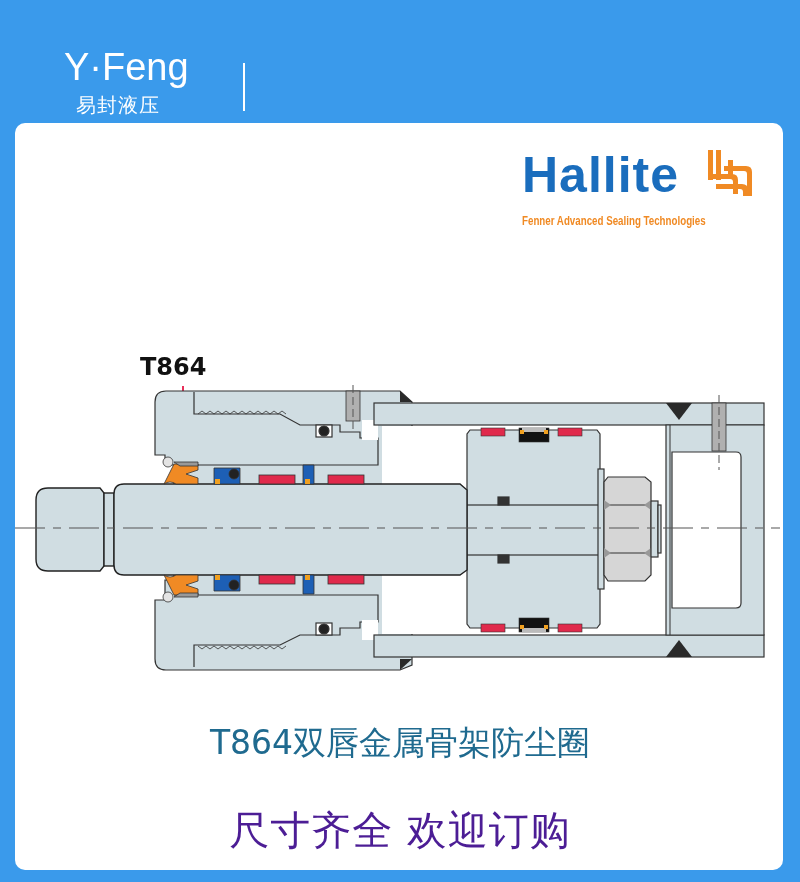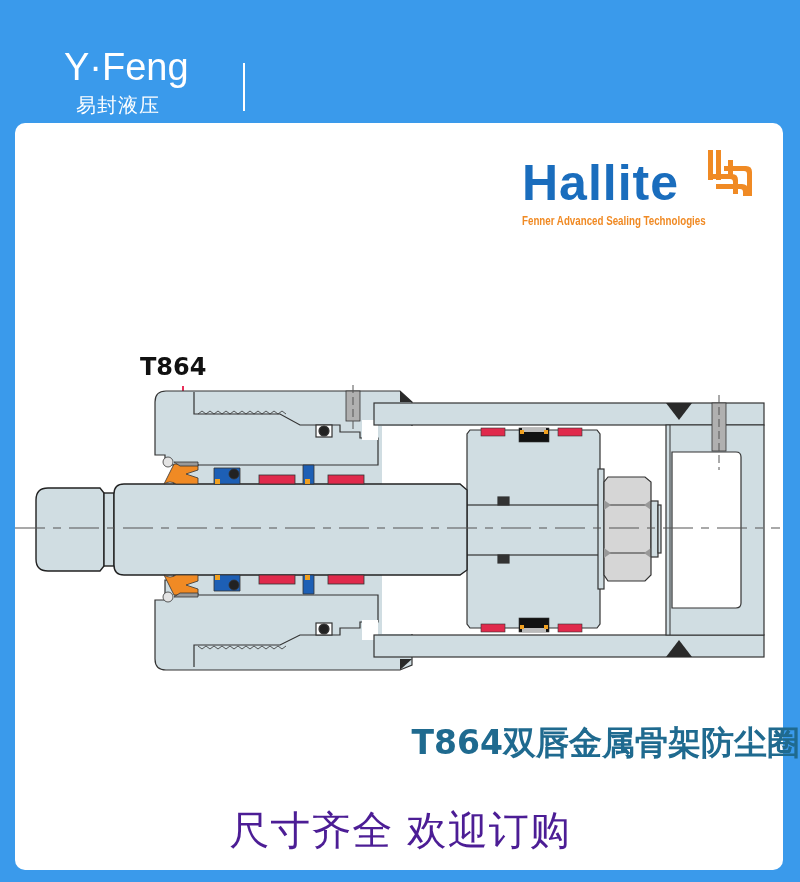--- a/index.html
+++ b/index.html
@@ -11,28 +11,28 @@
   }
   .header { position: absolute; left: 0; top: 0; width: 636px; height: 123px; }
   .brand { position: absolute; left: 64px; top: 48px; color: #fff; text-align: left; }
   .brand-en { font-family: "Liberation Sans", sans-serif; font-size: 38px; line-height: 38px; letter-spacing: 0px; }
   .brand-cn { font-size: 20px; line-height: 22px; margin-left: 12px; font-weight: 300; letter-spacing: 1px; margin-top: 8px; }
   .divider { position: absolute; left: 243px; top: 63px; width: 2px; height: 48px; background: #ffffff; }
   .slogan { position: absolute; left: 284px; top: 68px; color: #fff; font-size: 30px; letter-spacing: 3px; line-height: 36px;
             text-shadow: 2px 2px 2px rgba(0,0,0,0.25); }
   .card { position: absolute; left: 15px; top: 123px; width: 768px; height: 747px; background: #ffffff; border-radius: 10px; overflow: hidden; }
   .hallite { position: absolute; left: 520px; top: 150px; width: 240px; height: 80px; }
-  .hallite-word { position: absolute; left: 2px; top: 8px; font-family: "Liberation Sans", sans-serif; font-weight: bold;
+  .hallite-word { position: absolute; left: 2px; top: 0; font-family: "Liberation Sans", sans-serif; font-weight: bold;
                   font-size: 50px; line-height: 50px; color: #1a6dbd; letter-spacing: 1px; }
   .hallite-tag { position: absolute; left: 2px; top: 64px; font-family: "Liberation Sans", sans-serif; font-weight: bold;
                  font-size: 12.5px; color: #f08a24; transform: scaleX(0.78); transform-origin: left; white-space: nowrap; letter-spacing: 0px; }
   .hallite-mark { position: absolute; left: 188px; top: 0px; }
   .diagram { position: absolute; left: 0; top: 340px; }
-  .caption { position: absolute; left: 0; width: 800px; top: 723px; text-align: right; color: #1f6a8f;
-             font-size: 33px; line-height: 40px; font-weight: 700; }
+  .caption { position: absolute; left: 0; width: 800px; top: 723px; text-align: center; color: #1f6a8f;
+             font-size: 33px; line-height: 40px; font-weight: 400; }
   .promo { position: absolute; left: 0; width: 800px; top: 806px; text-align: center; color: #4c1d95;
            font-family: "DejaVu Serif", serif; font-size: 40px; line-height: 48px; letter-spacing: 1px; }
 </style>
 </head>
 <body>
 
 <div class="header">
   <div class="brand">
     <div class="brand-en">Y·Feng</div>
     <div class="brand-cn">易封液压</div>

